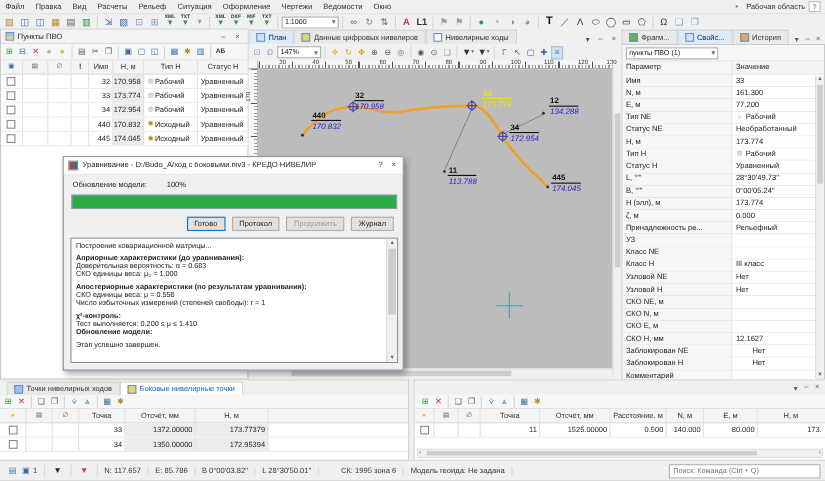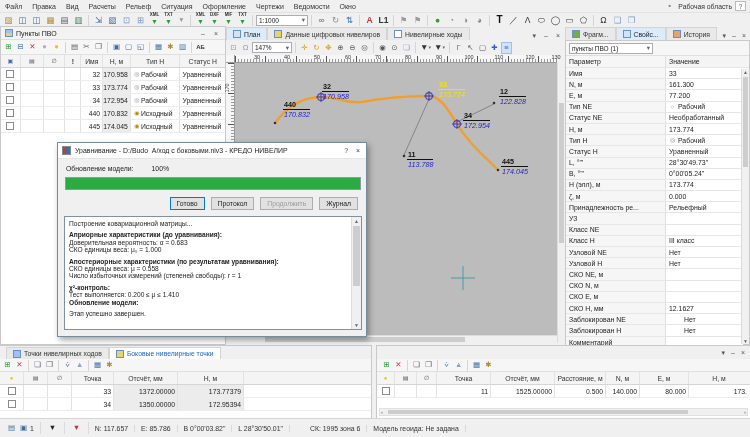--- a/index.html
+++ b/index.html
@@ -393,21 +393,21 @@
   <div class="pt" style="left:322px;top:83px">
     <span class="nm">32</span>
       <span class="vl">170.958</span>
     </div>
   <div class="pt sel" style="left:438px;top:81px">
     <span class="nm">33</span>
       <span class="vl">173.774</span>
     </div>
   <div class="pt" style="left:499px;top:88px">
     <span class="nm">12</span>
-      <span class="vl">122.828</span>
+      <span class="vl">134.288</span>
     </div>
   <div class="pt" style="left:463px;top:112px">
     <span class="nm">34</span>
       <span class="vl">172.954</span>
     </div>
   <div class="pt" style="left:407px;top:151px">
     <span class="nm">11</span>
       <span class="vl">113.788</span>
     </div>
   <div class="pt" style="left:501px;top:158px">
@@ -688,20 +688,21 @@
       <span>1</span>
     </span>
     <span class="st-seg"><span class="ic sm" style="color:#222">▼</span></span>
     <span class="st-seg"><span class="ic sm" style="color:#c23b3b">▼</span></span>
     <span class="st-seg">N: 117.657</span>
     <span class="st-seg">E: 85.786</span>
     <span class="st-seg">B  0°00'03.82"</span>
     <span class="st-seg">L  28°30'50.01"</span>
     <span class="st-seg" style="margin-left:14px">СК: 1995 зона 6</span>
     <span class="st-seg">Модель геоида: Не задана</span>
+    <input class="search" placeholder="Поиск: Команда (Ctrl + Q)" style="">
   </div>
 
   <div class="abs dlg">
     <div class="dlg-title">
       <span style="width:9px;height:9px;display:inline-block;background:linear-gradient(90deg,#c23b3b 50%,#3a6ea5 50%);border:1px solid #888"></span>
       <span style="white-space:nowrap;overflow:hidden">Уравнивание - D:/Budo_A/ход с боковыми.niv3 - КРЕДО НИВЕЛИР</span>
       <span style="margin-left:auto;display:flex;gap:8px;padding-right:2px">
         <span style="color:#444">?</span>
         <span style="color:#444">×</span>
       </span>

